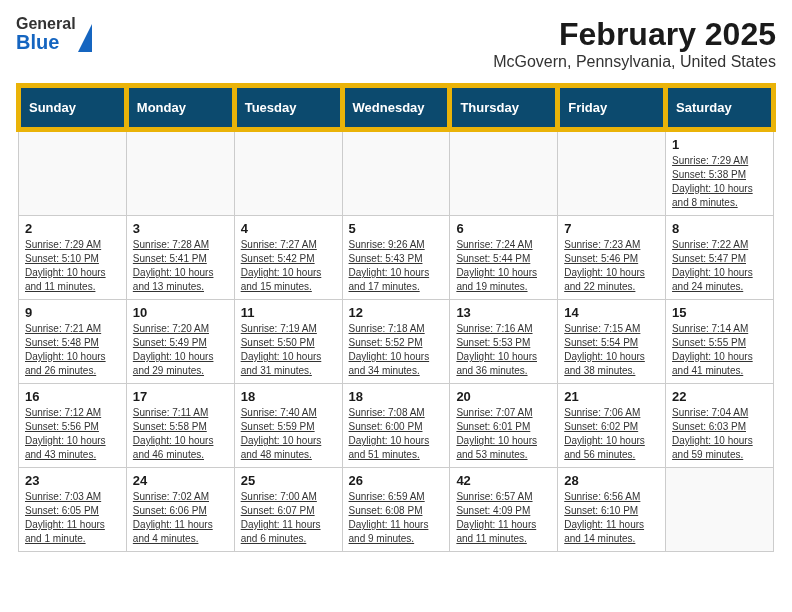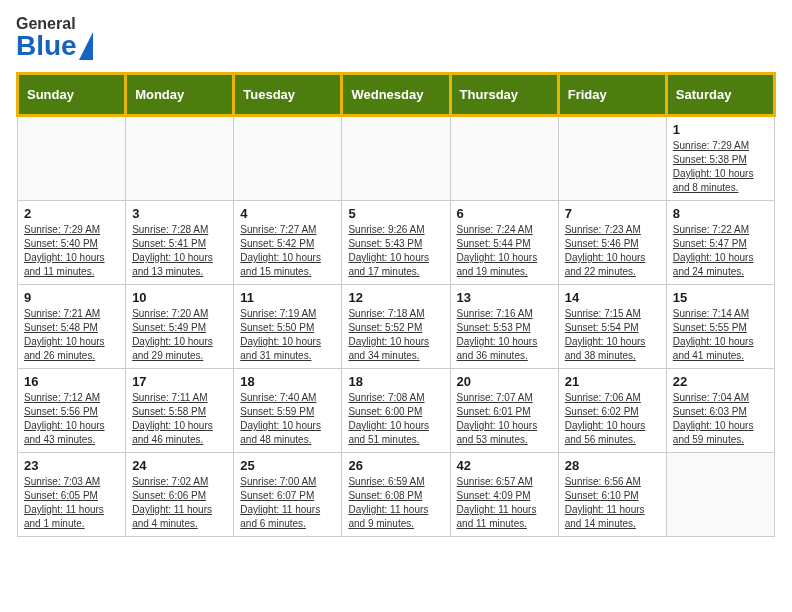--- a/index.html
+++ b/index.html
@@ -29,27 +29,27 @@
       font-size: 16px;
       font-weight: normal;
       color: #333;
     }
     .calendar {
       width: 100%;
       border-collapse: collapse;
       border: 1px solid #ccc;
     }
     .calendar th {
-      background: #4d7c0f;
+      background: #0c4a6e;
       color: #fff;
       font-size: 13px;
       font-weight: bold;
       padding: 12px 8px;
       text-align: left;
-      border: 3px solid #eab308;
+      border: 5px solid #eab308;
     }
     .calendar td {
       width: calc(100% / 7);
       vertical-align: top;
       padding: 5px 6px;
       border: 1px solid #ccc;
       font-size: 10.5px;
       color: #333;
       min-height: 80px;
       background: #fff;
@@ -79,21 +79,21 @@
       display: flex;
       flex-direction: column;
       line-height: 1;
     }
     .logo-general {
       font-size: 16px;
       font-weight: bold;
       color: #333;
     }
     .logo-blue-word {
-      font-size: 28px;
+      font-size: 20px;
       font-weight: bold;
       color: #1565c0;
     }
     .logo-triangle {
       width: 0;
       height: 0;
       border-left: 14px solid transparent;
       border-bottom: 28px solid #1565c0;
       margin-left: 2px;
       margin-bottom: 0;
@@ -103,20 +103,24 @@
 </head>
 <body>
 
 <div class="header">
   <div class="logo-wrapper">
     <div class="logo-letters">
       <span class="logo-general">General</span>
       <span class="logo-blue-word">Blue</span>
     </div>
     <div class="logo-triangle"></div>
+  </div>
+  <div class="title-block">
+    <h1>February 2025</h1>
+    <h2>McGovern, Pennsylvania, United States</h2>
   </div>
 </div>
 
 <table class="calendar">
   <thead>
     <tr>
     <th>Sunday</th>
         <th>Monday</th>
         <th>Tuesday</th>
         <th>Wednesday</th>
@@ -137,21 +141,21 @@
           <span class="day-number">1</span>
           <div class="day-info">Sunrise: 7:29 AM
 Sunset: 5:38 PM
 Daylight: 10 hours and 8 minutes.</div>
         </td>
       </tr>
       <tr>
         <td>
           <span class="day-number">2</span>
           <div class="day-info">Sunrise: 7:29 AM
-Sunset: 5:40 PM
+Sunset: 5:10 PM
 Daylight: 10 hours and 11 minutes.</div>
         </td>
         <td>
           <span class="day-number">3</span>
           <div class="day-info">Sunrise: 7:28 AM
 Sunset: 5:41 PM
 Daylight: 10 hours and 13 minutes.</div>
         </td>
         <td>
           <span class="day-number">4</span>

